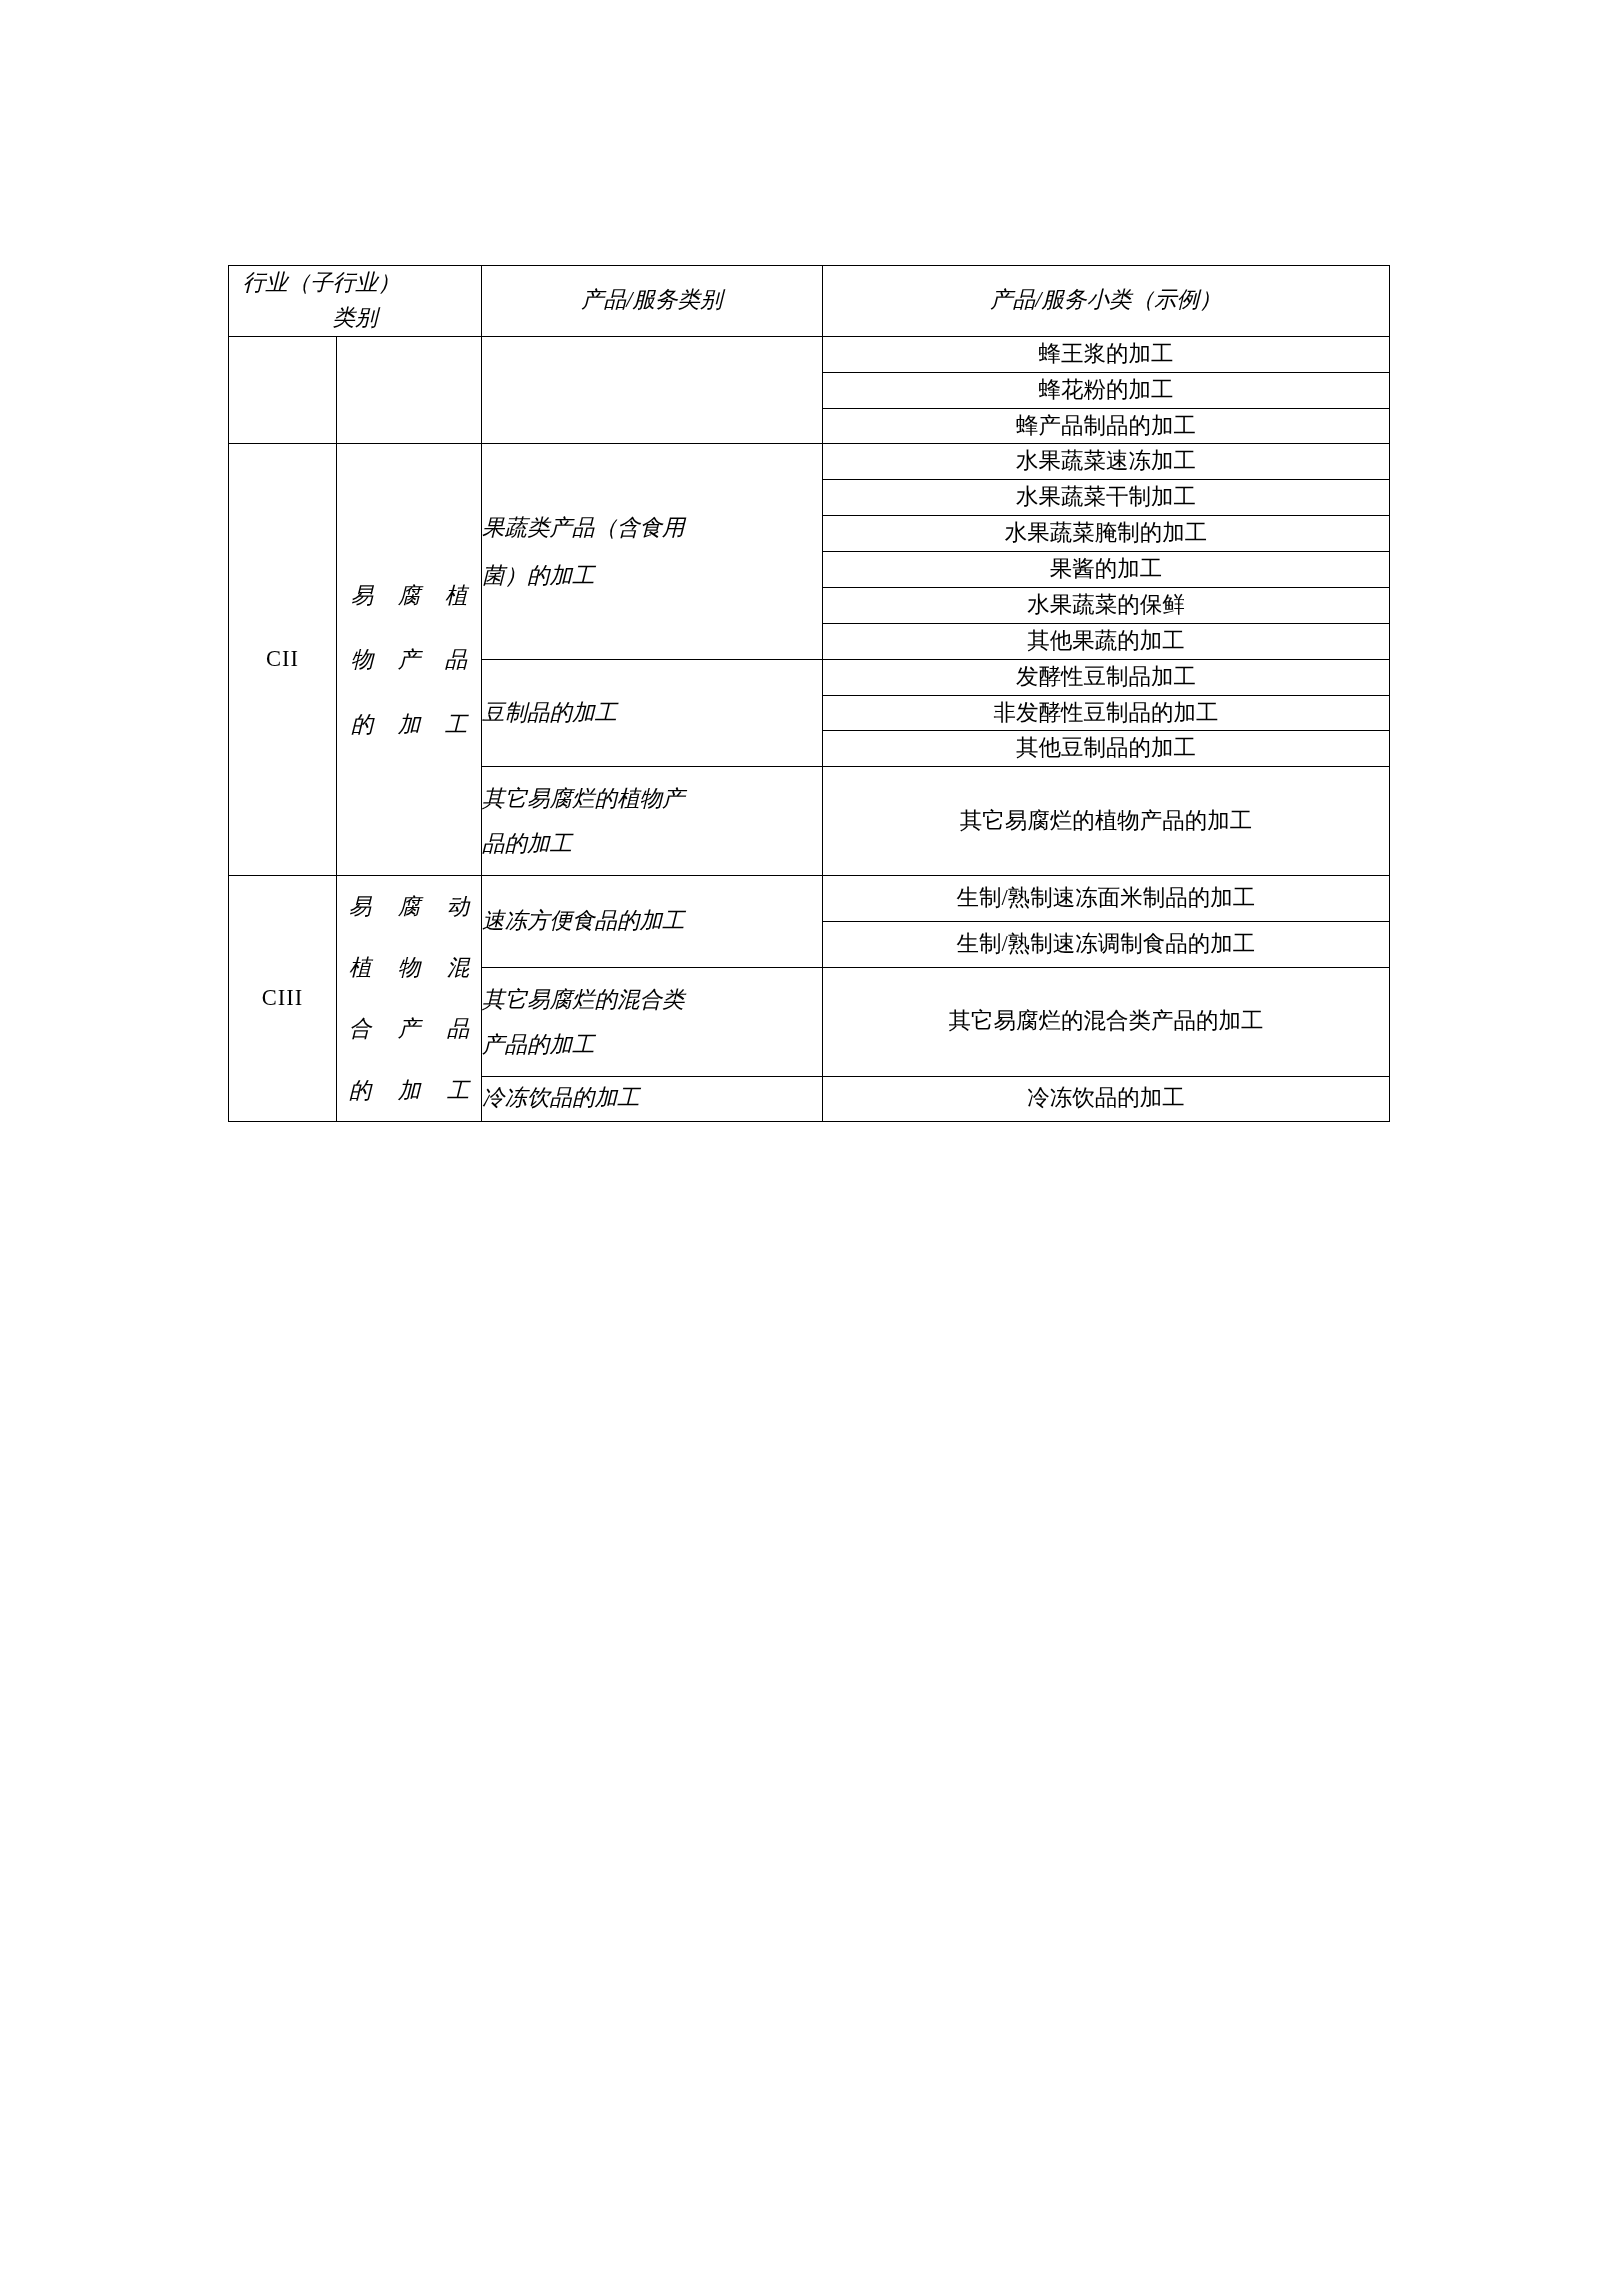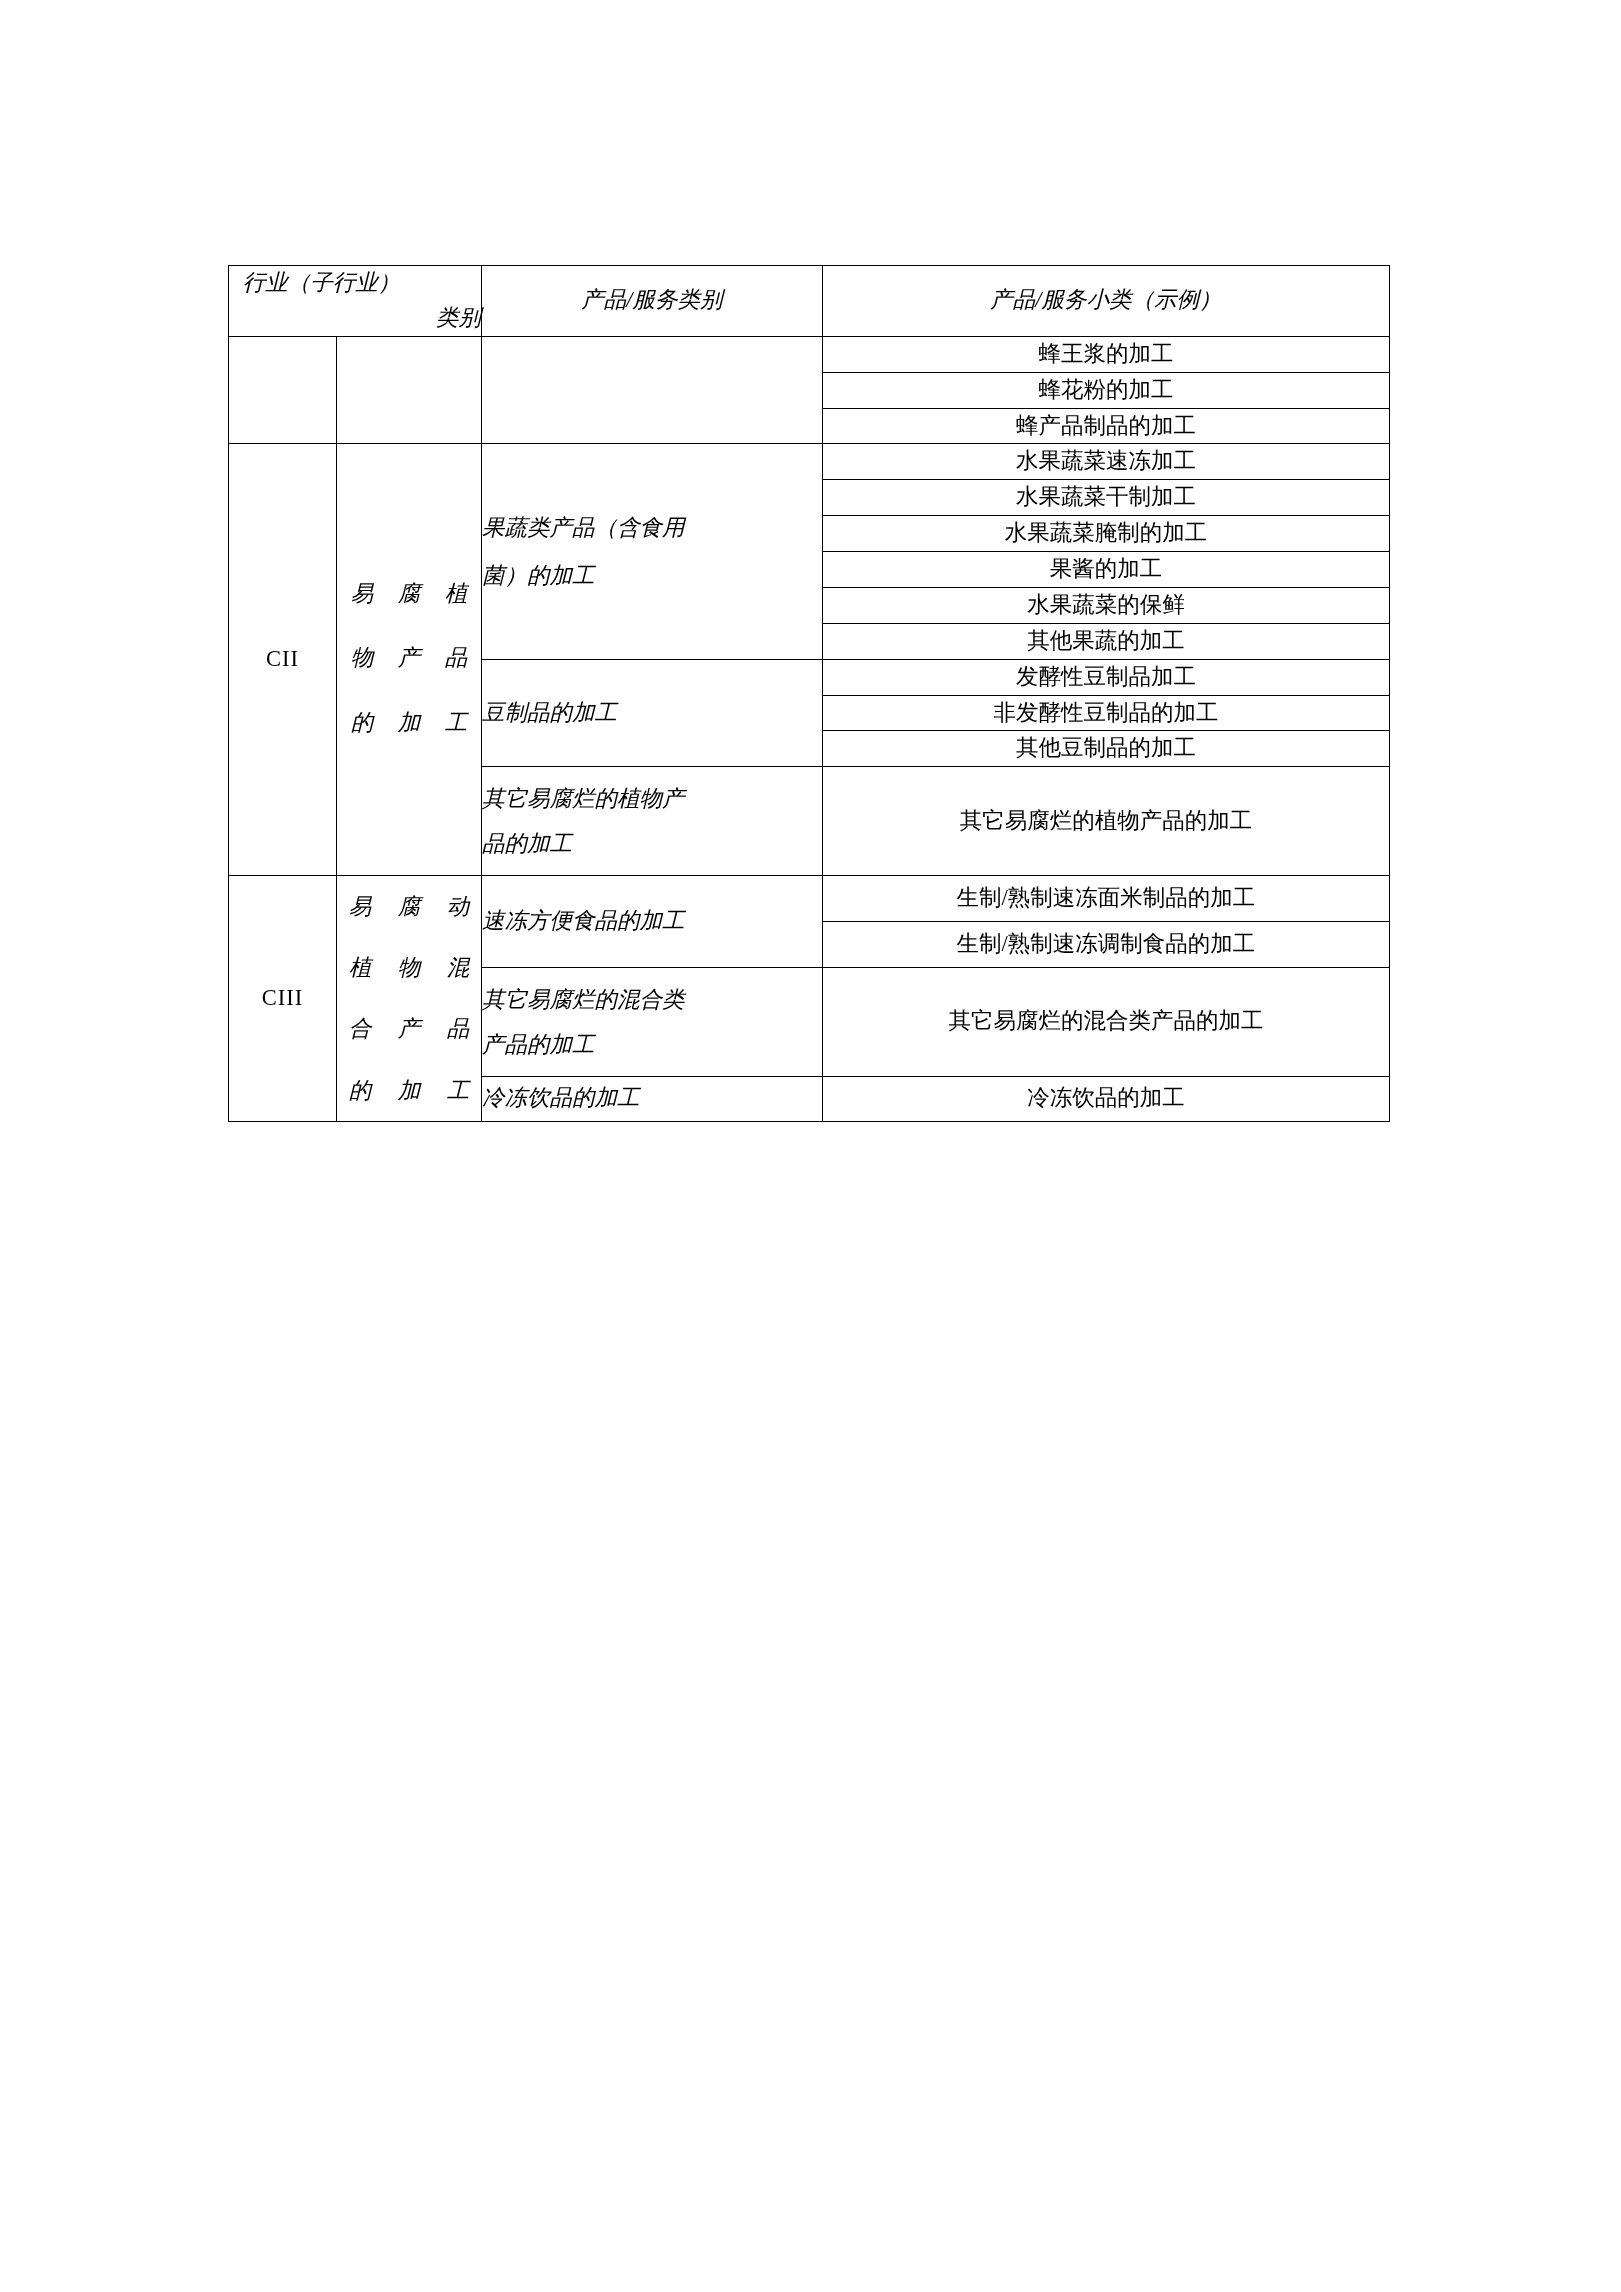--- a/index.html
+++ b/index.html
@@ -42,40 +42,39 @@
   col.c3 { width: 341px; }
   col.c4 { width: 567px; }
 
   .hdr-cell {
     text-align: center;
     font-style: italic;
     font-size: 23.5px;
     padding: 13.7px 9.8px;
   }
   .hdr-cell .line1 { display: block; text-align: left; padding-left: 13.7px; }
-  .hdr-cell .line2 { display: block; text-align: right; }
+  .hdr-cell .line2 { display: block; text-align: center; }
 
   .cell-pad {
     padding: 11.8px 13.7px;
   }
   .code-cell {
     text-align: center;
     font-size: 23.5px;
     letter-spacing: 1px;
     font-family: Liberation Serif, serif;
   }
   
   .spread {
     text-align: justify;
     text-align-last: justify;
     padding: 9.8px 13.7px;
     font-style: italic;
     font-size: 22.5px;
     line-height: 2.0;
-    font-family: Liberation Mono, monospace;
   }
   .spread-3 {
     text-align: justify;
     text-align-last: justify;
     padding: 9.8px 11.8px;
     font-style: italic;
     font-size: 22.5px;
     line-height: 1.85;
   }
   .italic {

